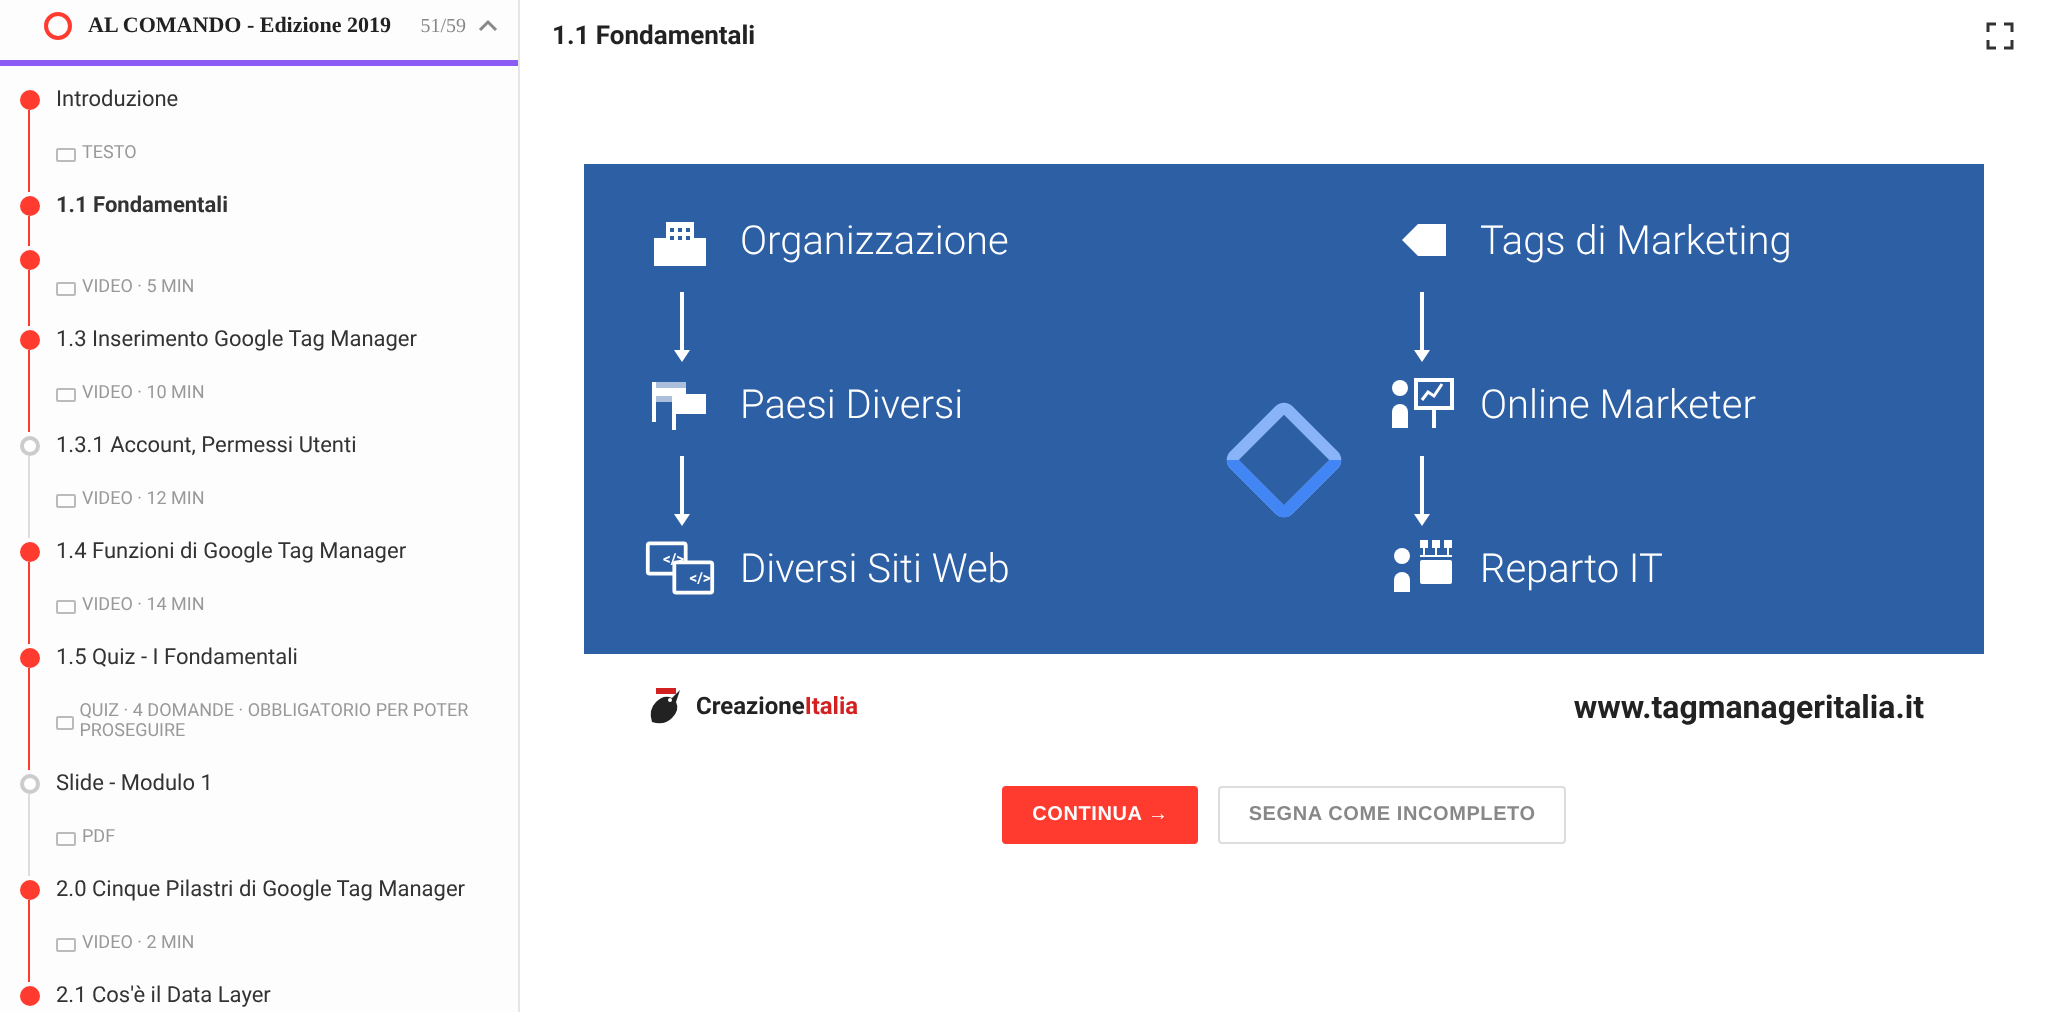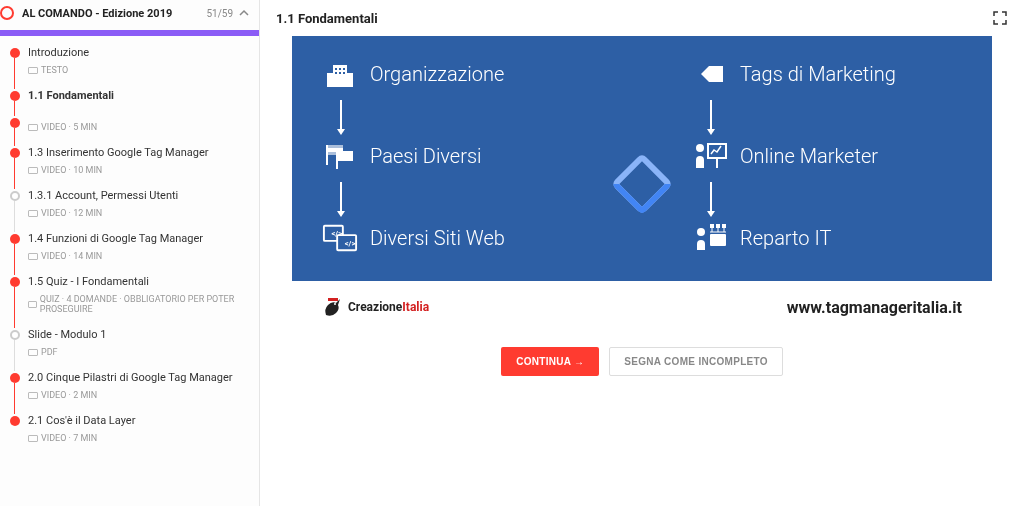--- a/index.html
+++ b/index.html
@@ -1,40 +1,40 @@
 <!DOCTYPE html>
 <html><head>
 <meta charset="utf-8">
 <style>
 *{margin:0;padding:0;box-sizing:border-box;}
 body{font-family:-apple-system,BlinkMacSystemFont,"Segoe UI",Roboto,sans-serif;background:#f0f0f0;overflow:hidden;}
 .app{display:flex;width:1024px;height:506px;background:#fff;}
 .sidebar{width:260px;background:#fdfdfd;border-right:1px solid #e5e5e5;overflow-y:auto;font-size:11px;}
-.sidebar-header{display:flex;align-items:center;padding:6px 10px 10px 0;border-bottom:6px solid #8b5cf6;}
+.sidebar-header{display:flex;align-items:center;padding:6px 10px 10px 22px;border-bottom:3px solid #8b5cf6;font-family:Liberation Serif, serif;}
 .sidebar-header .ring{width:14px;height:14px;border:2px solid #ff3b30;border-radius:50%;margin-right:8px;flex-shrink:0;}
 .sidebar-header .title{flex:1;font-weight:700;color:#222;font-size:11px;}
 .sidebar-header .count{color:#888;font-size:10px;margin:0 6px;}
 .sidebar-header .chev{color:#888;}
 .items{padding:4px 0;}
 .item{position:relative;padding:6px 10px 6px 28px;margin-bottom:2px;}
 .item .dot{position:absolute;left:10px;top:8px;width:10px;height:10px;border-radius:50%;}
 .item .dot.done{background:#ff3b30;}
 .item .dot.open{background:#fff;border:2px solid #ccc;}
 .item .line{position:absolute;left:14px;top:18px;bottom:-8px;width:1px;background:#ff3b30;}
 .item .line.grey{background:#ddd;}
 .item .ttl{font-size:11px;color:#333;}
 .item.active .ttl{font-weight:700;}
-.item .meta{display:flex;align-items:center;gap:3px;font-size:9px;color:#999;margin-top:6px;}
+.item .meta{display:flex;align-items:center;gap:3px;font-size:9px;color:#999;margin-top:16px;}
 .item .meta .mi{width:10px;height:7px;border:1px solid #bbb;border-radius:1px;position:relative;}
 .main{flex:1;display:flex;flex-direction:column;background:#fff;}
 .main-header{display:flex;align-items:center;justify-content:space-between;padding:10px 16px;}
 .main-header .mt{font-size:13px;font-weight:700;color:#222;}
 .main-header .expand{cursor:pointer;color:#555;}
 .content{flex:1;display:flex;flex-direction:column;align-items:center;padding:0 30px 10px;}
-.slide{width:700px;background:#404040;display:flex;flex-direction:column;}
+.slide{width:700px;background:#404040;display:flex;flex-direction:column;margin-top:46px;}
 .slide-body{background:#2d5fa5;padding:20px 30px 25px;display:grid;grid-template-columns:1fr 80px 1fr;column-gap:10px;color:#fff;}
 .col{display:flex;flex-direction:column;align-items:center;gap:8px;}
 .node{display:flex;align-items:center;gap:12px;width:100%;}
 .node .ic{width:36px;height:36px;display:flex;align-items:center;justify-content:center;flex-shrink:0;}
 .node .lbl{font-size:20px;font-weight:300;}
 .arrow{width:2px;height:30px;background:#fff;position:relative;margin-left:18px;align-self:flex-start;}
 .arrow::after{content:"";position:absolute;bottom:-5px;left:-3px;border-left:4px solid transparent;border-right:4px solid transparent;border-top:6px solid #fff;}
 .center-col{display:flex;flex-direction:column;align-items:center;justify-content:center;}
 .gtm-icon{width:44px;height:44px;transform:rotate(45deg);border:6px solid #8ab4f8;border-radius:6px;position:relative;margin-top:55px;}
 .gtm-icon::before{content:"";position:absolute;inset:-6px;border:6px solid transparent;border-bottom-color:#4285f4;border-right-color:#4285f4;border-radius:6px;}

